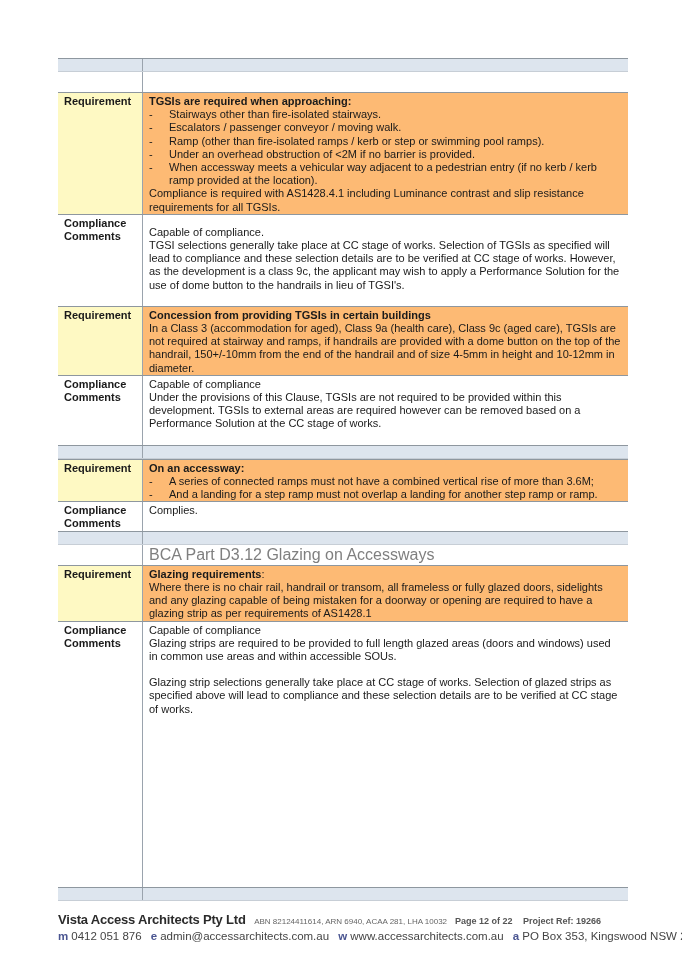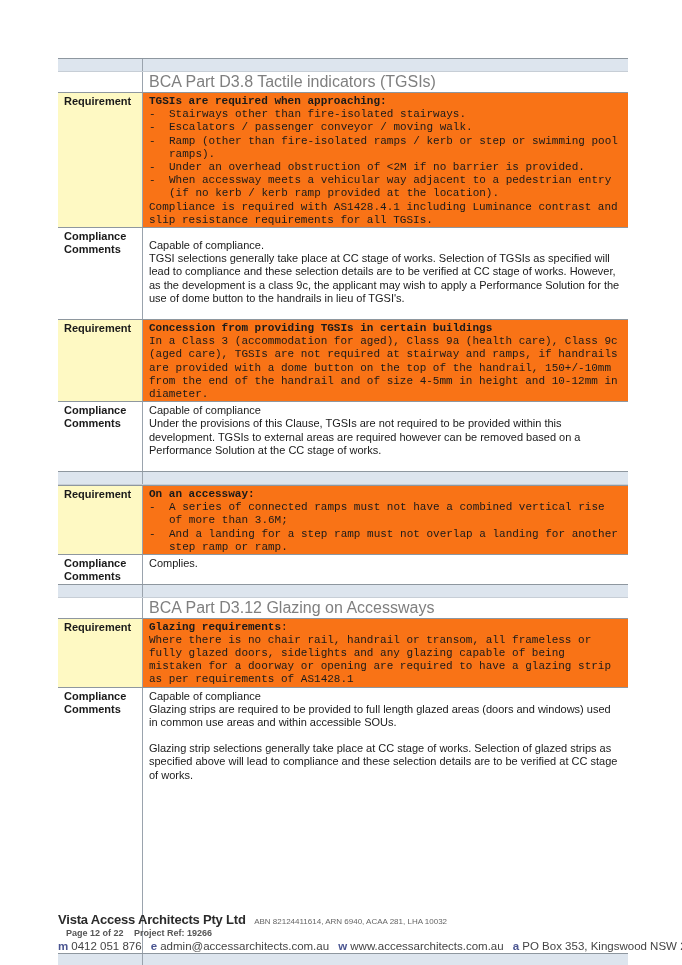--- a/index.html
+++ b/index.html
@@ -6,49 +6,48 @@
   body { width: 682px; height: 965px; position: relative; overflow: hidden; font-family: "Liberation Sans", sans-serif; color: #1a1a1a; }
   .page-table { position: absolute; left: 58px; top: 58px; width: 570px; border-collapse: collapse; }
   .row { display: flex; width: 570px; }
   .label-col { width: 85px; flex: 0 0 85px; box-sizing: border-box; padding: 2px 0 0 6px; font-weight: bold; font-size: 11px; line-height: 13.2px; border-right: 1px solid #9aa3ad; }
   .content-col { flex: 1; box-sizing: border-box; padding: 2px 6px 0 6px; font-size: 11px; line-height: 13.2px; }
   .band { height: 14px; background: #dde5ee; border-top: 1px solid #8e979f; border-bottom: 1px solid #c7ced6; box-sizing: border-box; }
   .band .label-col, .band .content-col { padding: 0; }
   .heading-row .content-col { font-size: 16px; line-height: 20px; color: #7f7f7f; padding-top: 0; padding-bottom: 0; }
   .heading-row { height: 20px; }
   .req-row { background: #dde5ee; border-top: 1px solid #8e979f; border-bottom: 1px solid #8e979f; }
-  .req-row .content-col { background: #f97316; font-family: Liberation Mono, monospace; }
+  .req-row .content-col { background: #fdba74; }
   .req-row .label-col { background: #fef9c3; }
   .bold { font-weight: bold; }
   .bullets { list-style: none; margin: 0; padding: 0; }
   .bullets li { position: relative; padding-left: 20px; }
   .bullets li .dash { position: absolute; left: 0; top: 0; }
   .comment-row .content-col p { margin: 0; }
   .footer { position: absolute; left: 58px; top: 910px; width: 570px; }
-  .footer-line1 { display: flex; align-items: baseline; flex-direction: column; }
+  .footer-line1 { display: flex; align-items: baseline; }
   .company { font-weight: bold; font-size: 13px; color: #2b2b2b; letter-spacing: -0.2px; }
   .company-meta { font-size: 8px; color: #666; margin-left: 4px; }
   .page-meta { font-size: 9px; color: #555; font-weight: bold; }
   .page-meta span { margin-left: 8px; }
   .footer-line2 { font-size: 11.5px; color: #444; margin-top: 2px; white-space: nowrap; }
   .footer-line2 .key { color: #4a5591; font-weight: bold; margin-right: 3px; }
   .footer-line2 .val { margin-right: 6px; }
 </style>
 </head>
 <body>
 
 <div class="page-table">
 
   <div class="row band">
       <div class="label-col"></div>
       <div class="content-col"></div>
     </div>
   <div class="row heading-row">
     <div class="label-col"></div>
-    <div class="content-col">BCA Part D3.8 Tactile indicators (TGSIs)</div>
   </div>
   <div class="row req-row">
     <div class="label-col">Requirement</div>
     <div class="content-col">
       <div class="bold">TGSIs are required when approaching:</div>
       <ul class="bullets">
         <li><span class="dash">-</span><span>Stairways other than fire-isolated stairways.</span></li>
         <li><span class="dash">-</span><span>Escalators / passenger conveyor / moving walk.</span></li>
         <li><span class="dash">-</span><span>Ramp (other than fire-isolated ramps / kerb or step or swimming pool ramps).</span></li>
         <li><span class="dash">-</span><span>Under an overhead obstruction of &lt;2M if no barrier is provided.</span></li>

